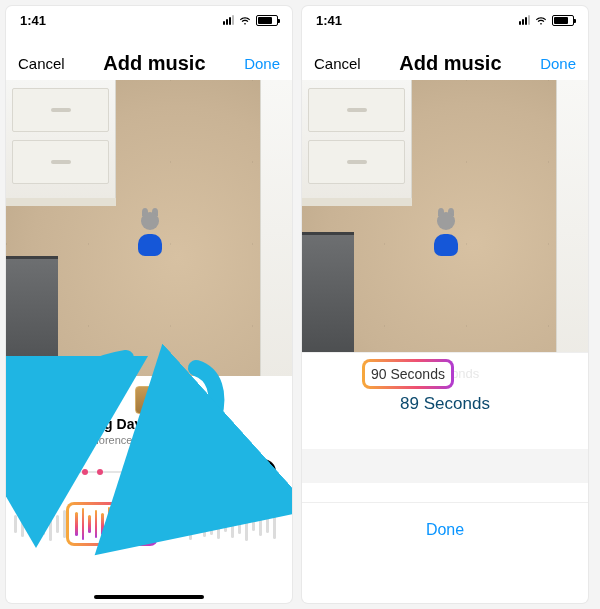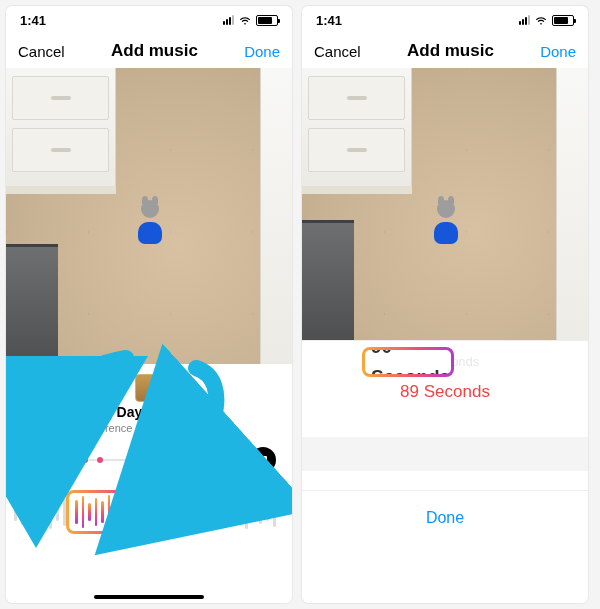--- a/index.html
+++ b/index.html
@@ -48,23 +48,24 @@
   .batt::after{ content:""; position:absolute; right:-3px; top:3px; width:2px; height:4px; background:#000; border-radius:0 1px 1px 0;}
   .batt .fill{ position:absolute; left:1px; top:1px; bottom:1px; width:70%; background:#000; border-radius:1px;}
   
   .nav {
     height: 34px;
     display: flex;
     align-items: center;
     justify-content: space-between;
     padding: 0 12px;
     font-size: 15px;
+    margin-top: 12px;
   }
   .nav .cancel { color:#000; }
-  .nav .title { font-weight: 700; font-size: 17px; }
+  .nav .title { font-weight: 700; font-size: 20px; }
   .nav .done { color: #0a95ff; font-weight: 500; }
   
   .photo {
     position: relative;
     width: 100%;
     flex: 0 0 auto;
     overflow: hidden;
   }
   .photo.h1 { height: 296px; }
   .photo.h2 { height: 272px; }
@@ -158,22 +159,22 @@
   
   .choose-title { text-align:center; font-weight:700; font-size:15px; padding:14px 0 10px;}
   .picker {
     background:#fff; border-top:1px solid #eee;
     height:150px; position:relative; overflow:hidden;
   }
   .picker .opts { display:flex; flex-direction:column; align-items:center; padding-top:6px; }
   .picker .opt { height:30px; line-height:30px; font-size:16px; color:#b8b8b8; font-weight:500;}
   .picker .opt.f1{ color:#e8e8e8; font-size:13px;}
   .picker .opt.f2{ color:#cfcfcf; font-size:15px;}
-  .picker .opt.near{ color:#ef4444; font-size:17px;}
-  .picker .opt.sel{ color:#333; font-size:19px; font-weight:700;}
+  .picker .opt.near{ color:#0c4a6e; font-size:17px;}
+  .picker .opt.sel{ color:#333; font-size:14px; font-weight:400;}
   .picker .band {
     position:absolute; left:0; right:0; top:96px; height:34px;
     background: rgba(0,0,0,0.045);
   }
   .picker-done {
     text-align:center; color:#0a95ff; font-size:16px; padding:18px 0;
     border-top:1px solid #eee;
   }
 </style>
 </head>

